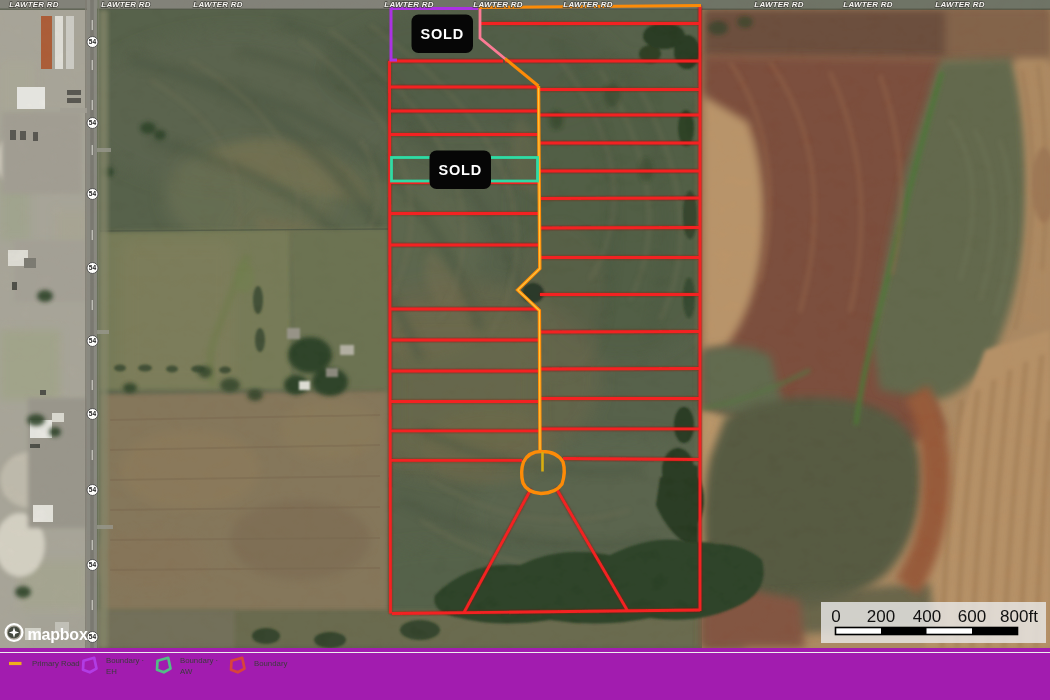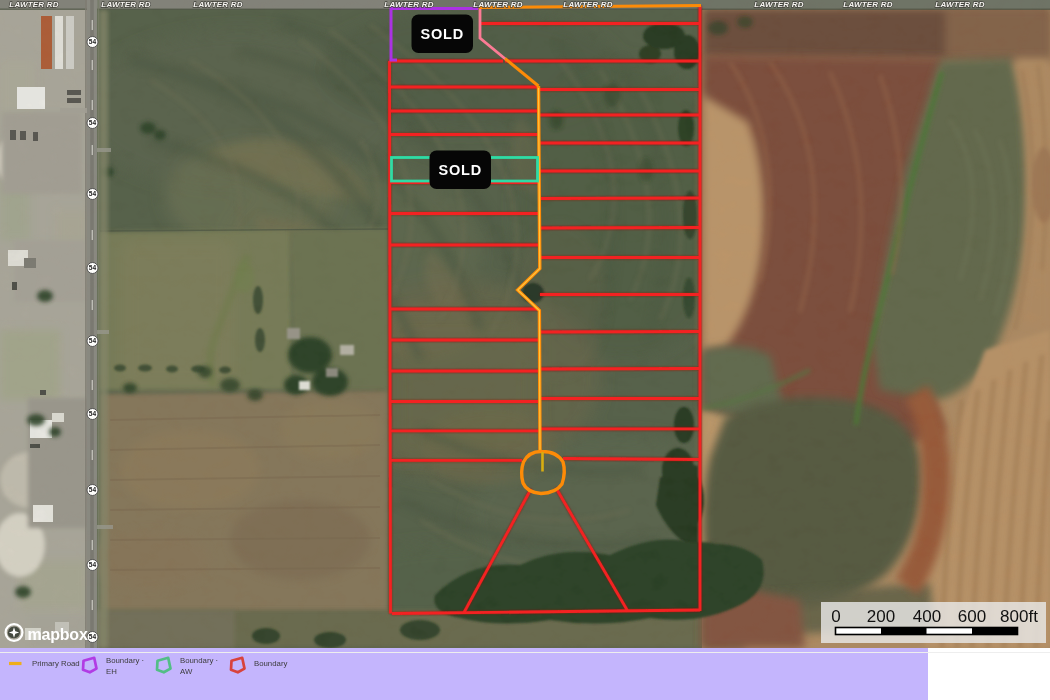--- a/index.html
+++ b/index.html
@@ -1,19 +1,19 @@
 <!DOCTYPE html>
 <html><head>
 <meta charset="utf-8">
 <style>
 html,body{margin:0;padding:0;background:#fff;}
 *{box-sizing:border-box;}
 body{width:1050px;height:700px;overflow:hidden;font-family:"Liberation Sans",sans-serif;}
 #map{position:relative;width:1050px;height:648px;}
-#legend{position:relative;width:928px;height:52px;background:#c4b5fd;}
+#legend{position:relative;width:1050px;height:52px;background:#a21caf;}
 </style>
 </head>
 <body>
 
 <div id="map">
 <svg width="1050" height="648" viewBox="0 0 1050 648">
 <defs>
 <filter id="b2" x="-30%" y="-30%" width="160%" height="160%">
           <feGaussianBlur stdDeviation="2"></feGaussianBlur>
         </filter>

